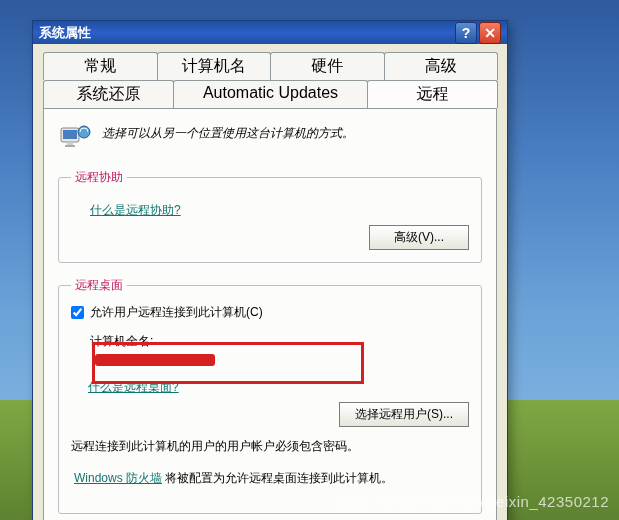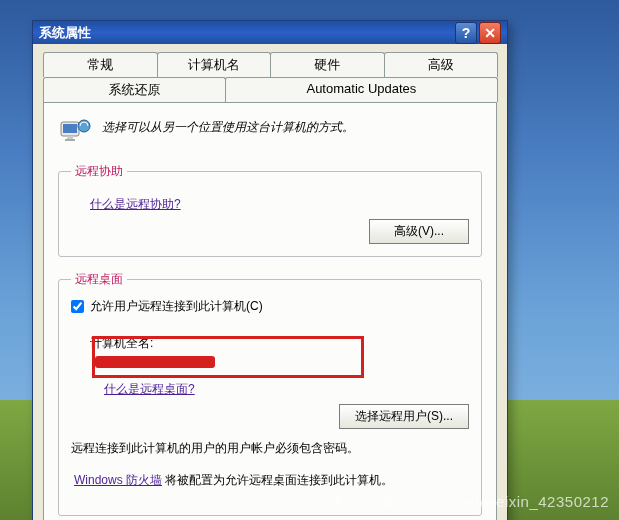--- a/index.html
+++ b/index.html
@@ -76,21 +76,21 @@
     .tab-row { display:flex; width:100%; }
     .tab {
       border: 1px solid #919b9c;
       border-bottom: none;
       background: #f6f6f2;
       padding: 3px 0;
       text-align: center;
       flex: 1;
       margin-right: -1px;
       cursor: pointer;
-      font-size: 13px;
+      font-size: 16px;
       border-radius: 3px 3px 0 0;
     }
     .tab-row:first-child .tab { flex:1; }
     .tab.active {
       background: #fcfcfb;
       position: relative;
       z-index: 2;
     }
     .tab-content {
       border: 1px solid #919b9c;
@@ -129,38 +129,38 @@
       left: 48px;
       top: 233px;
       width: 272px;
       height: 42px;
       pointer-events: none;
       z-index: 50;
     }
     .chk-row { display:flex; align-items:center; margin-bottom:4px; }
     .chk { width:13px; height:13px; margin-right:6px; }
     .link {
-      color: #4c1d95;
+      color: #0f766e;
       text-decoration: underline;
       cursor: pointer;
       margin-top: 6px;
       display: inline-block;
     }
     .btn {
       background: linear-gradient(to bottom, #fff, #e6e6dd);
       border: 1px solid #7b7d7b;
       border-radius: 0;
       padding: 3px 12px;
       font-size: 12px;
       cursor: pointer;
       min-width: 100px;
       text-align: center;
     }
     .btn-row { text-align: right; margin-top:6px; }
-    .full-name-row { margin-top:20px; margin-bottom:2px; }
+    .full-name-row { margin-top:12px; margin-bottom:2px; }
     .redacted {
       display:inline-block; width:120px; height:12px; background:#d62020;
       border-radius:3px; margin-top:2px;
     }
     .note { margin: 10px 0; line-height: 1.6; }
     .watermark {
       position:absolute; right:10px; bottom:10px; color:rgba(255,255,255,0.7);
       font-size:15px; z-index:200; letter-spacing:0.5px;
     }
     fieldset.rd { position:relative; }
@@ -184,20 +184,21 @@
     <div class="tabs">
       <div class="tab-row">
         <div class="tab">常规</div>
         <div class="tab">计算机名</div>
         <div class="tab">硬件</div>
         <div class="tab">高级</div>
       </div>
       <div class="tab-row">
         <div class="tab" style="flex:1">系统还原</div>
         <div class="tab" style="flex:1.5">Automatic Updates</div>
+        <div class="tab active" style="flex:1">远程</div>
       </div>
     </div>
 
     <div class="tab-content">
 
       <div class="desc-row">
         <div class="icon">
           <svg width="34" height="34" viewBox="0 0 34 34">
             <rect x="2" y="6" width="18" height="14" rx="2" fill="#e8e8e8" stroke="#888"></rect>
             <rect x="4" y="8" width="14" height="9" fill="#4a7ec2"></rect>
@@ -221,21 +222,21 @@
       <fieldset class="group rd">
         <legend>远程桌面</legend>
         <div class="chk-row">
           <input type="checkbox" class="chk" checked="" style="">
           <span>允许用户远程连接到此计算机(C)</span>
         </div>
         <div class="full-name-row" style="margin-left:19px">
           <span>计算机全名:</span>
         </div>
         <div style="margin-left:24px"><span class="redacted"></span></div>
-        <span class="link" style="margin-left:33px; margin-top:10px">什么是远程桌面?</span>
+        <span class="link" style="margin-left:17px; margin-top:10px">什么是远程桌面?</span>
         <div class="btn-row">
           <button class="btn" style="min-width:130px">选择远程用户(S)...</button>
         </div>
         <div class="note">远程连接到此计算机的用户的用户帐户必须包含密码。</div>
         <div class="note">
           <span class="link" style="margin:3px">Windows 防火墙</span><span>将被配置为允许远程桌面连接到此计算机。</span>
         </div>
       </fieldset>
 
       <div class="redbox"></div>

